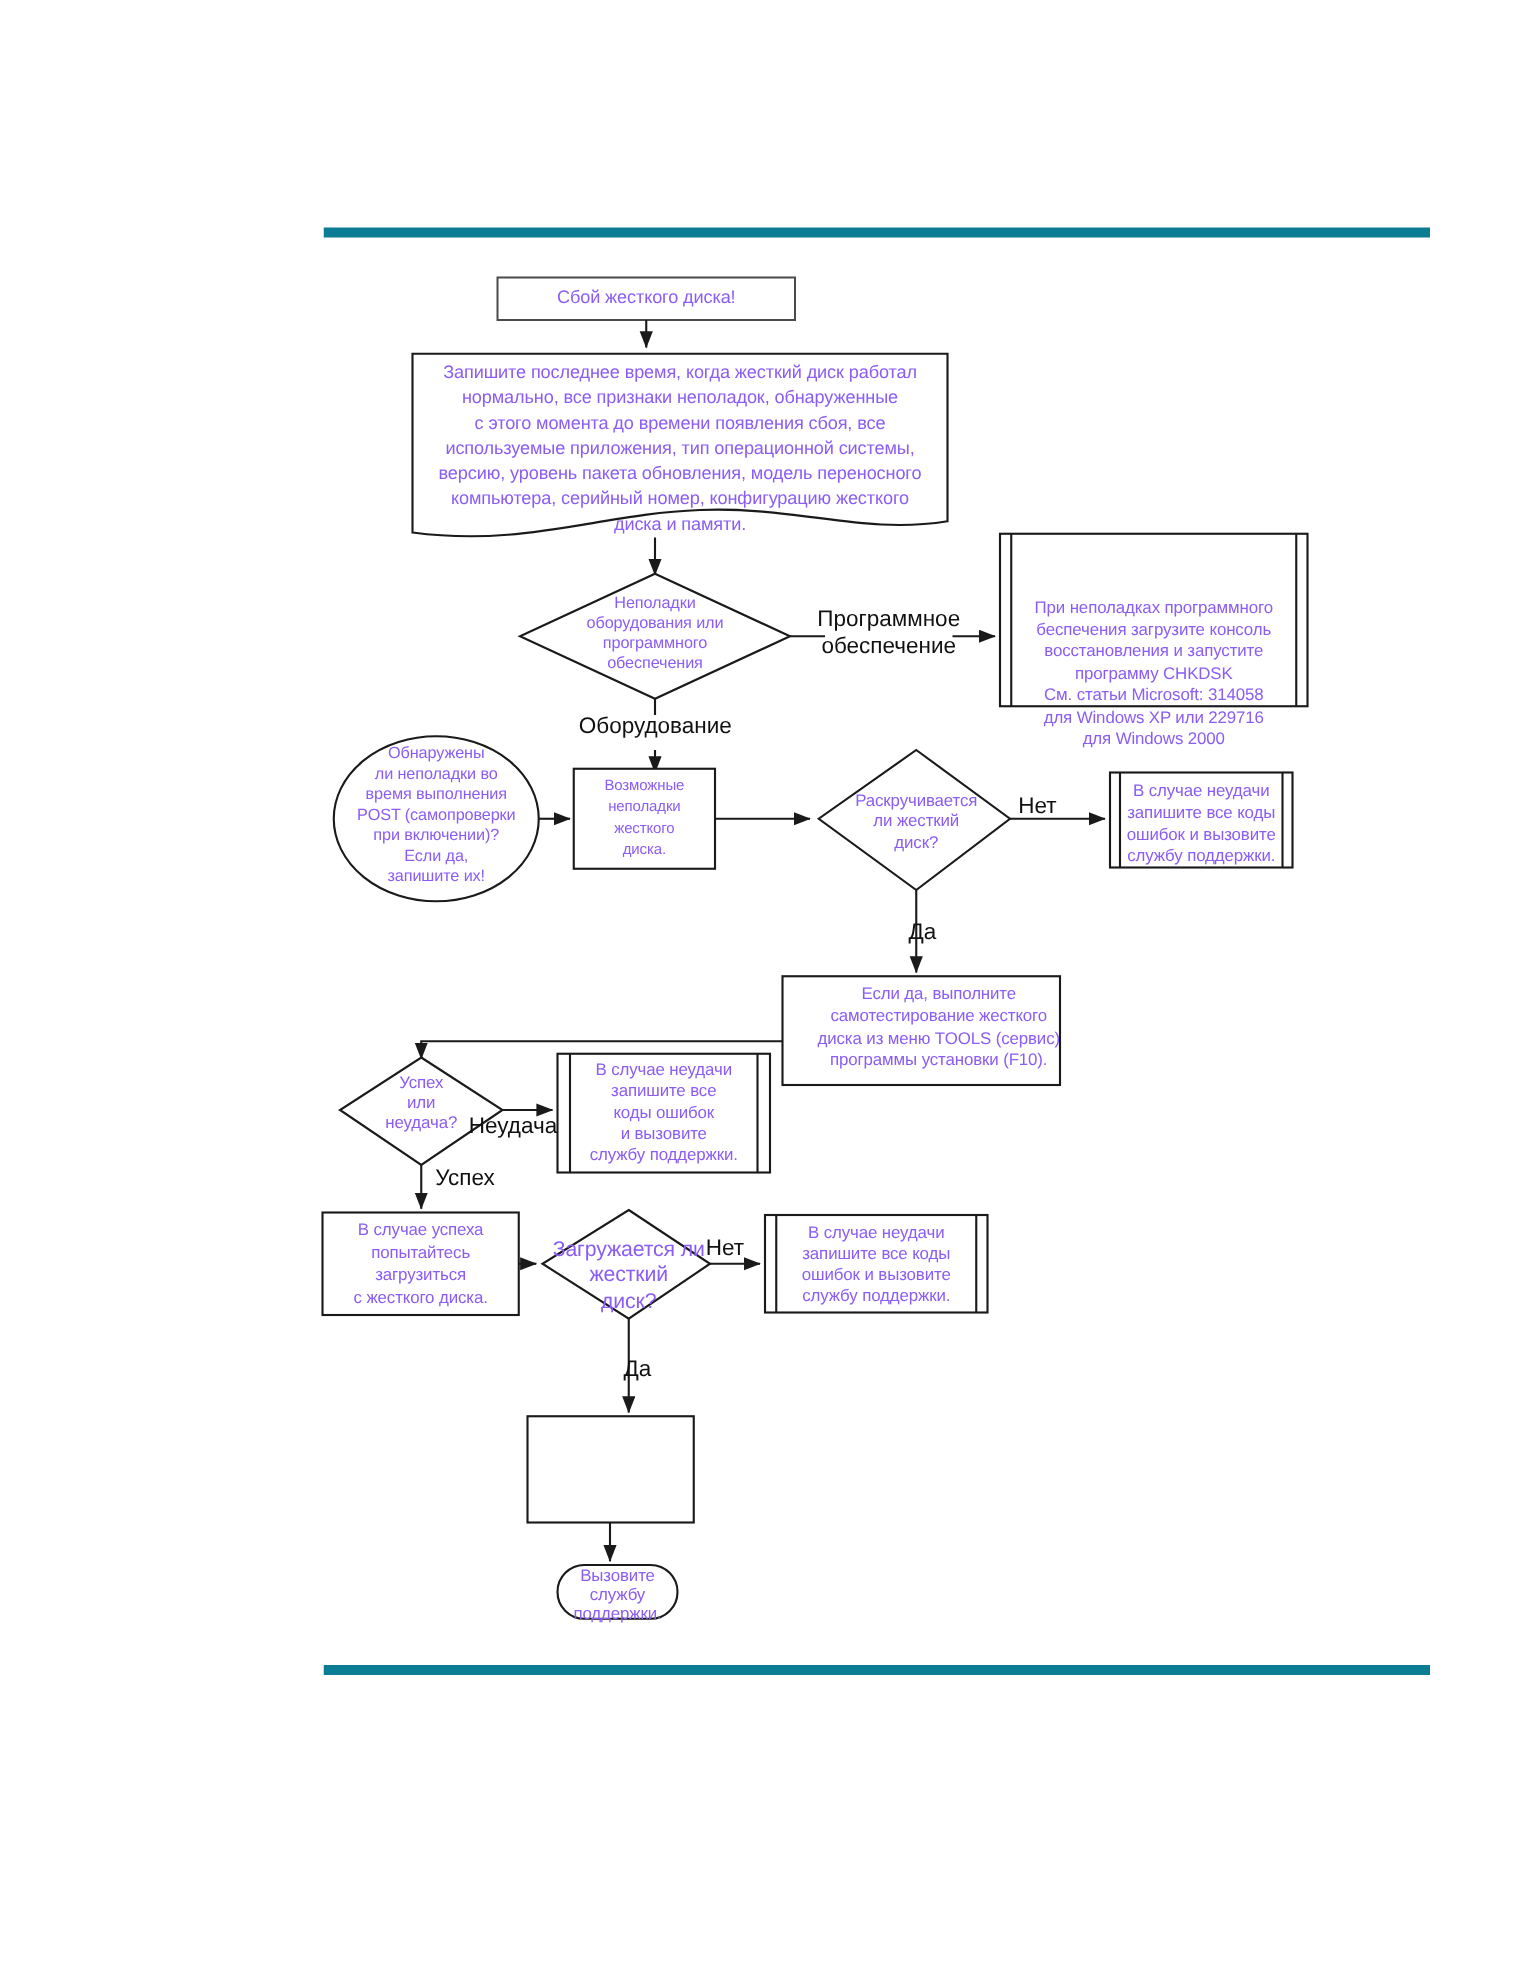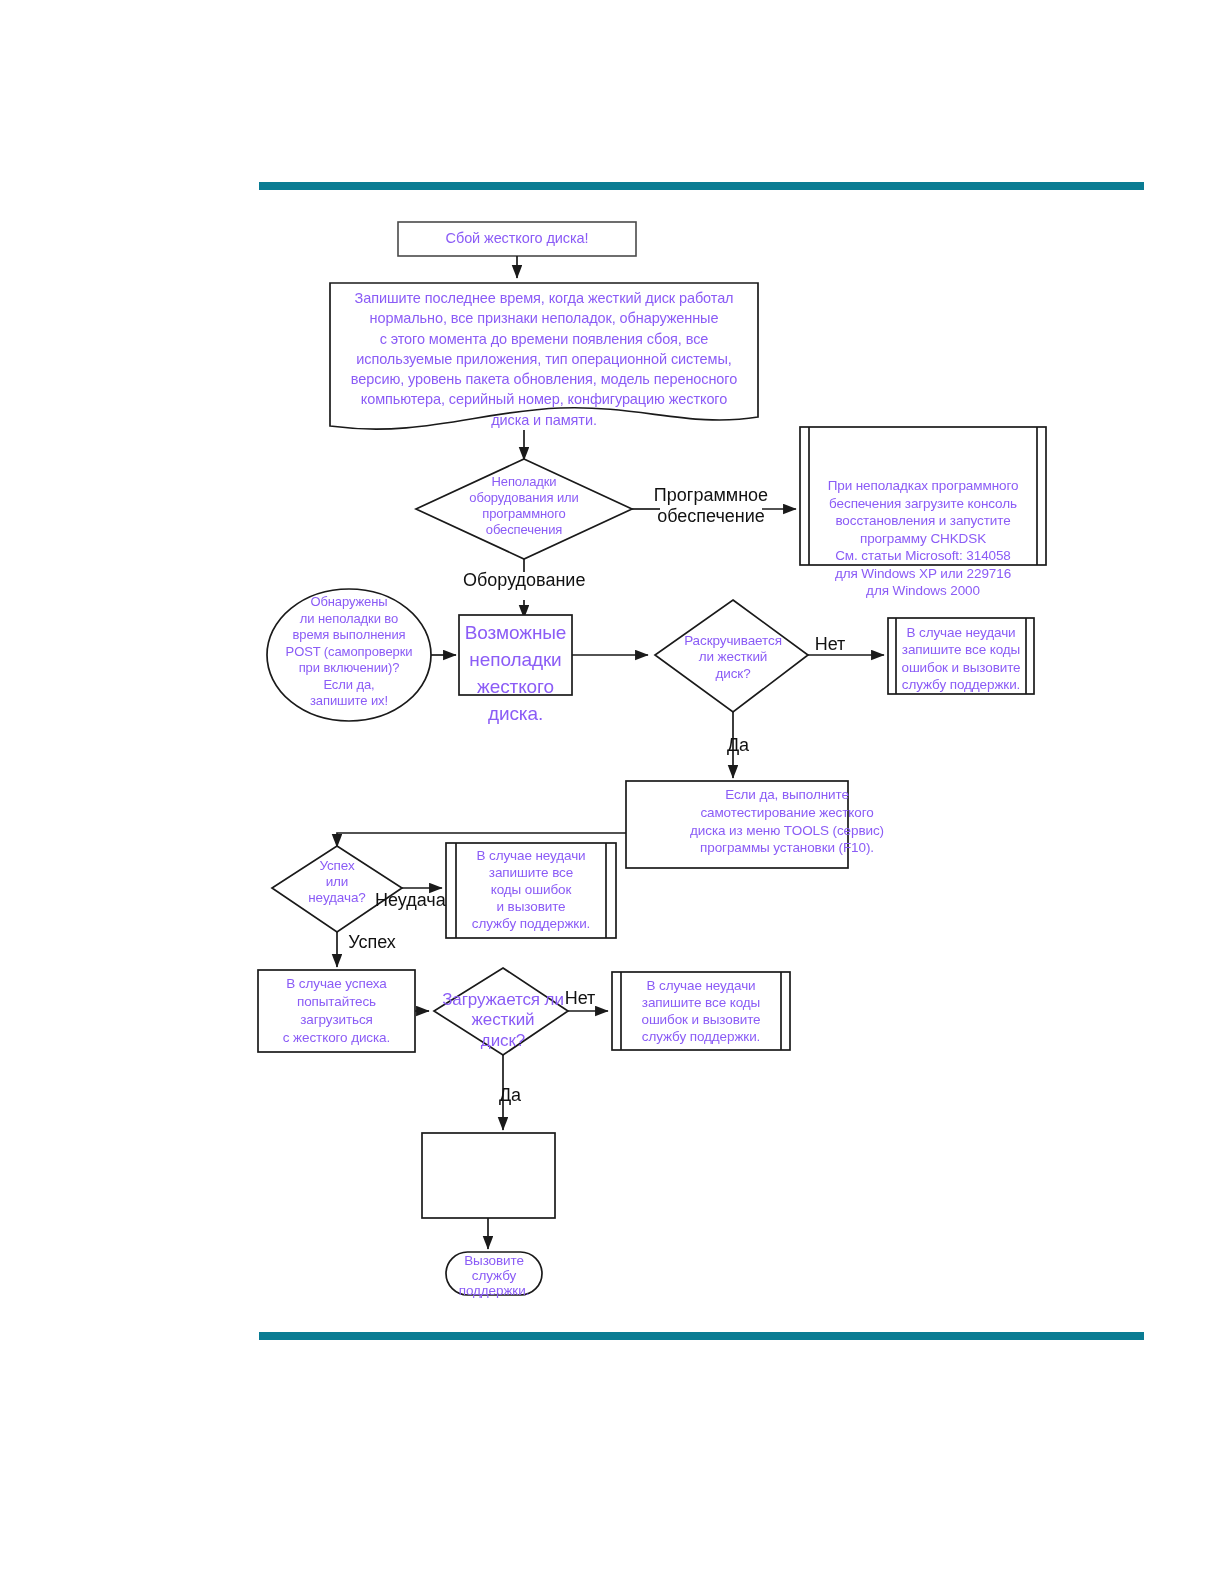--- a/index.html
+++ b/index.html
@@ -152,35 +152,35 @@
 для Windows 2000</div>
 
   <div class="lbl" style="left:272px;top:594px;width:154px;font-size:13px;line-height:1.27;">Обнаружены
 ли неполадки во
 время выполнения
 POST (самопроверки
 при включении)?
 Если да,
 запишите их!</div>
 
-  <div class="lbl" style="left:459px;top:620px;width:113px;font-size:19px;line-height:1.42;">Возможные
+  <div class="lbl" style="left:459px;top:620px;width:113px;font-size:12px;line-height:1.42;">Возможные
 неполадки
 жесткого
 диска.</div>
 
   <div class="lbl" style="left:663px;top:633px;width:140px;font-size:13.5px;line-height:1.22;">Раскручивается
 ли жесткий
 диск?</div>
 
   <div class="lbl" style="left:899px;top:624px;width:124px;font-size:13.5px;line-height:1.28;">В случае неудачи
 запишите все коды
 ошибок и вызовите
 службу поддержки.</div>
 
-  <div class="lbl" style="left:628px;top:786px;width:246px;font-size:13.5px;line-height:1.32;padding-left:36px;">Если да, выполните
+  <div class="lbl" style="left:628px;top:786px;width:246px;font-size:13.5px;line-height:1.32;">Если да, выполните
 самотестирование жесткого
 диска из меню TOOLS (сервис)
 программы установки (F10).</div>
 
   <div class="lbl" style="left:287px;top:858px;width:100px;font-size:13.5px;line-height:1.20;">Успех
 или
 неудача?</div>
 
   <div class="lbl" style="left:458px;top:847px;width:146px;font-size:13.5px;line-height:1.26;">В случае неудачи
 запишите все

